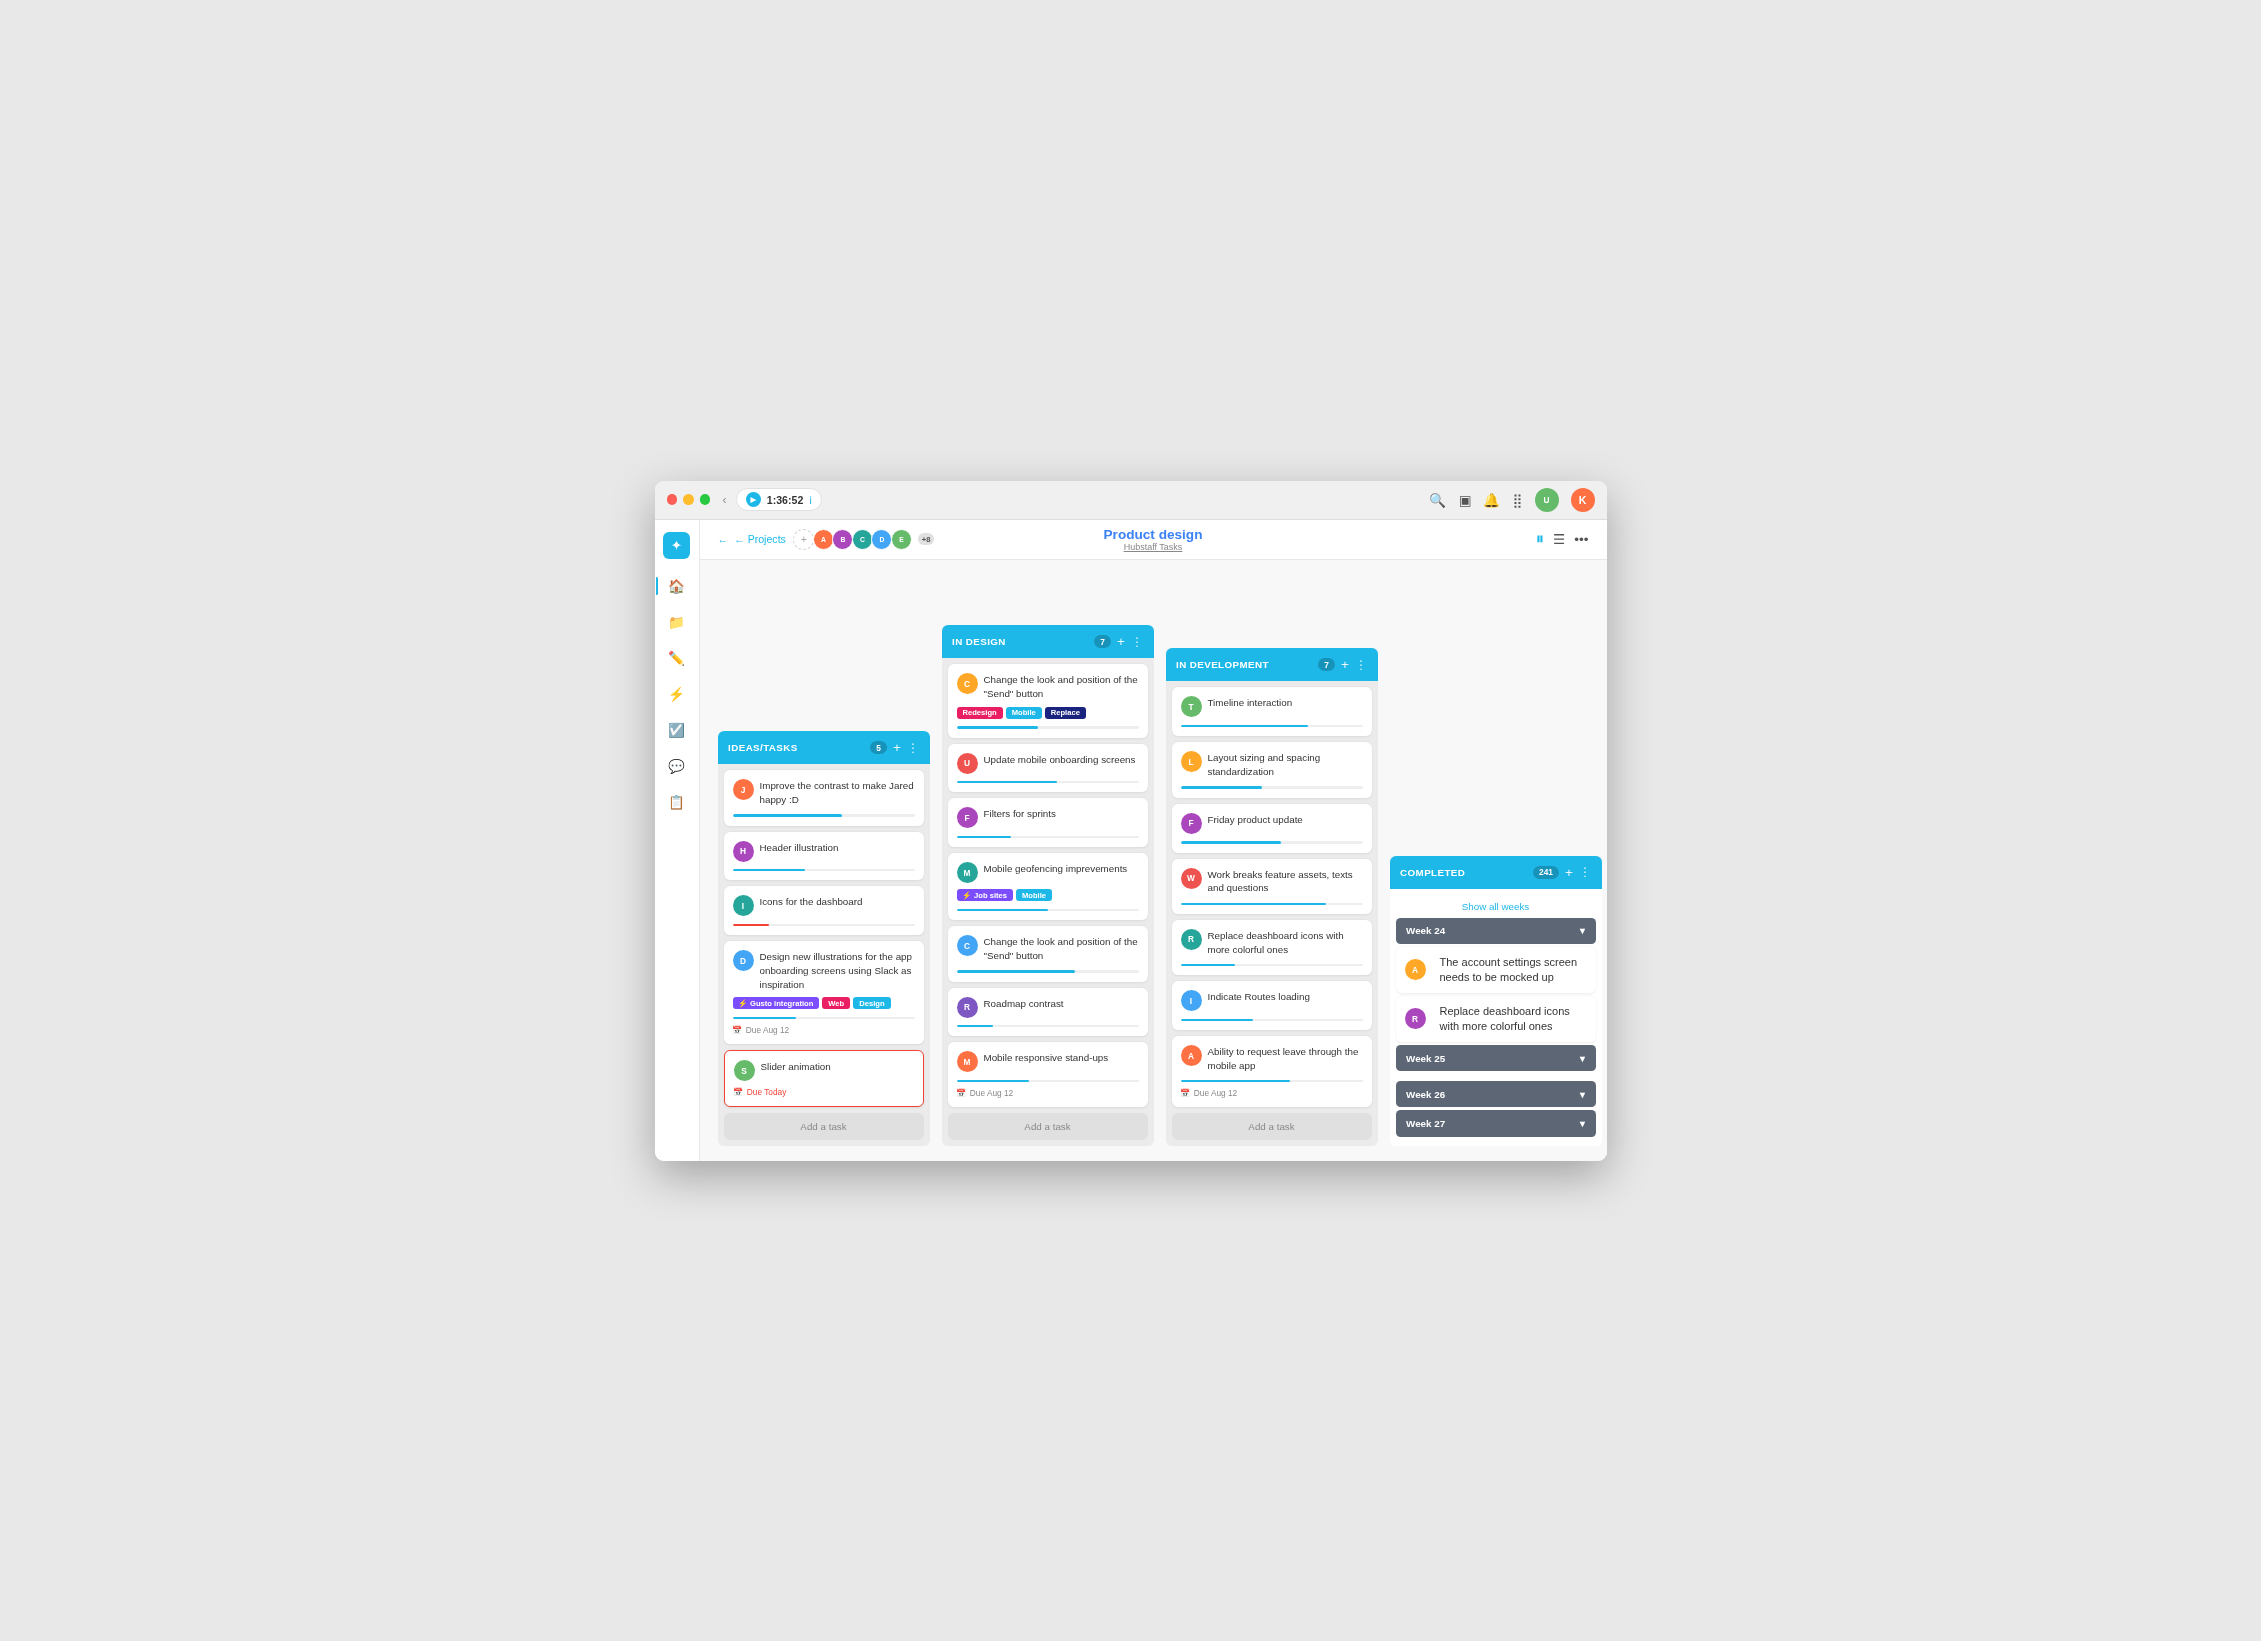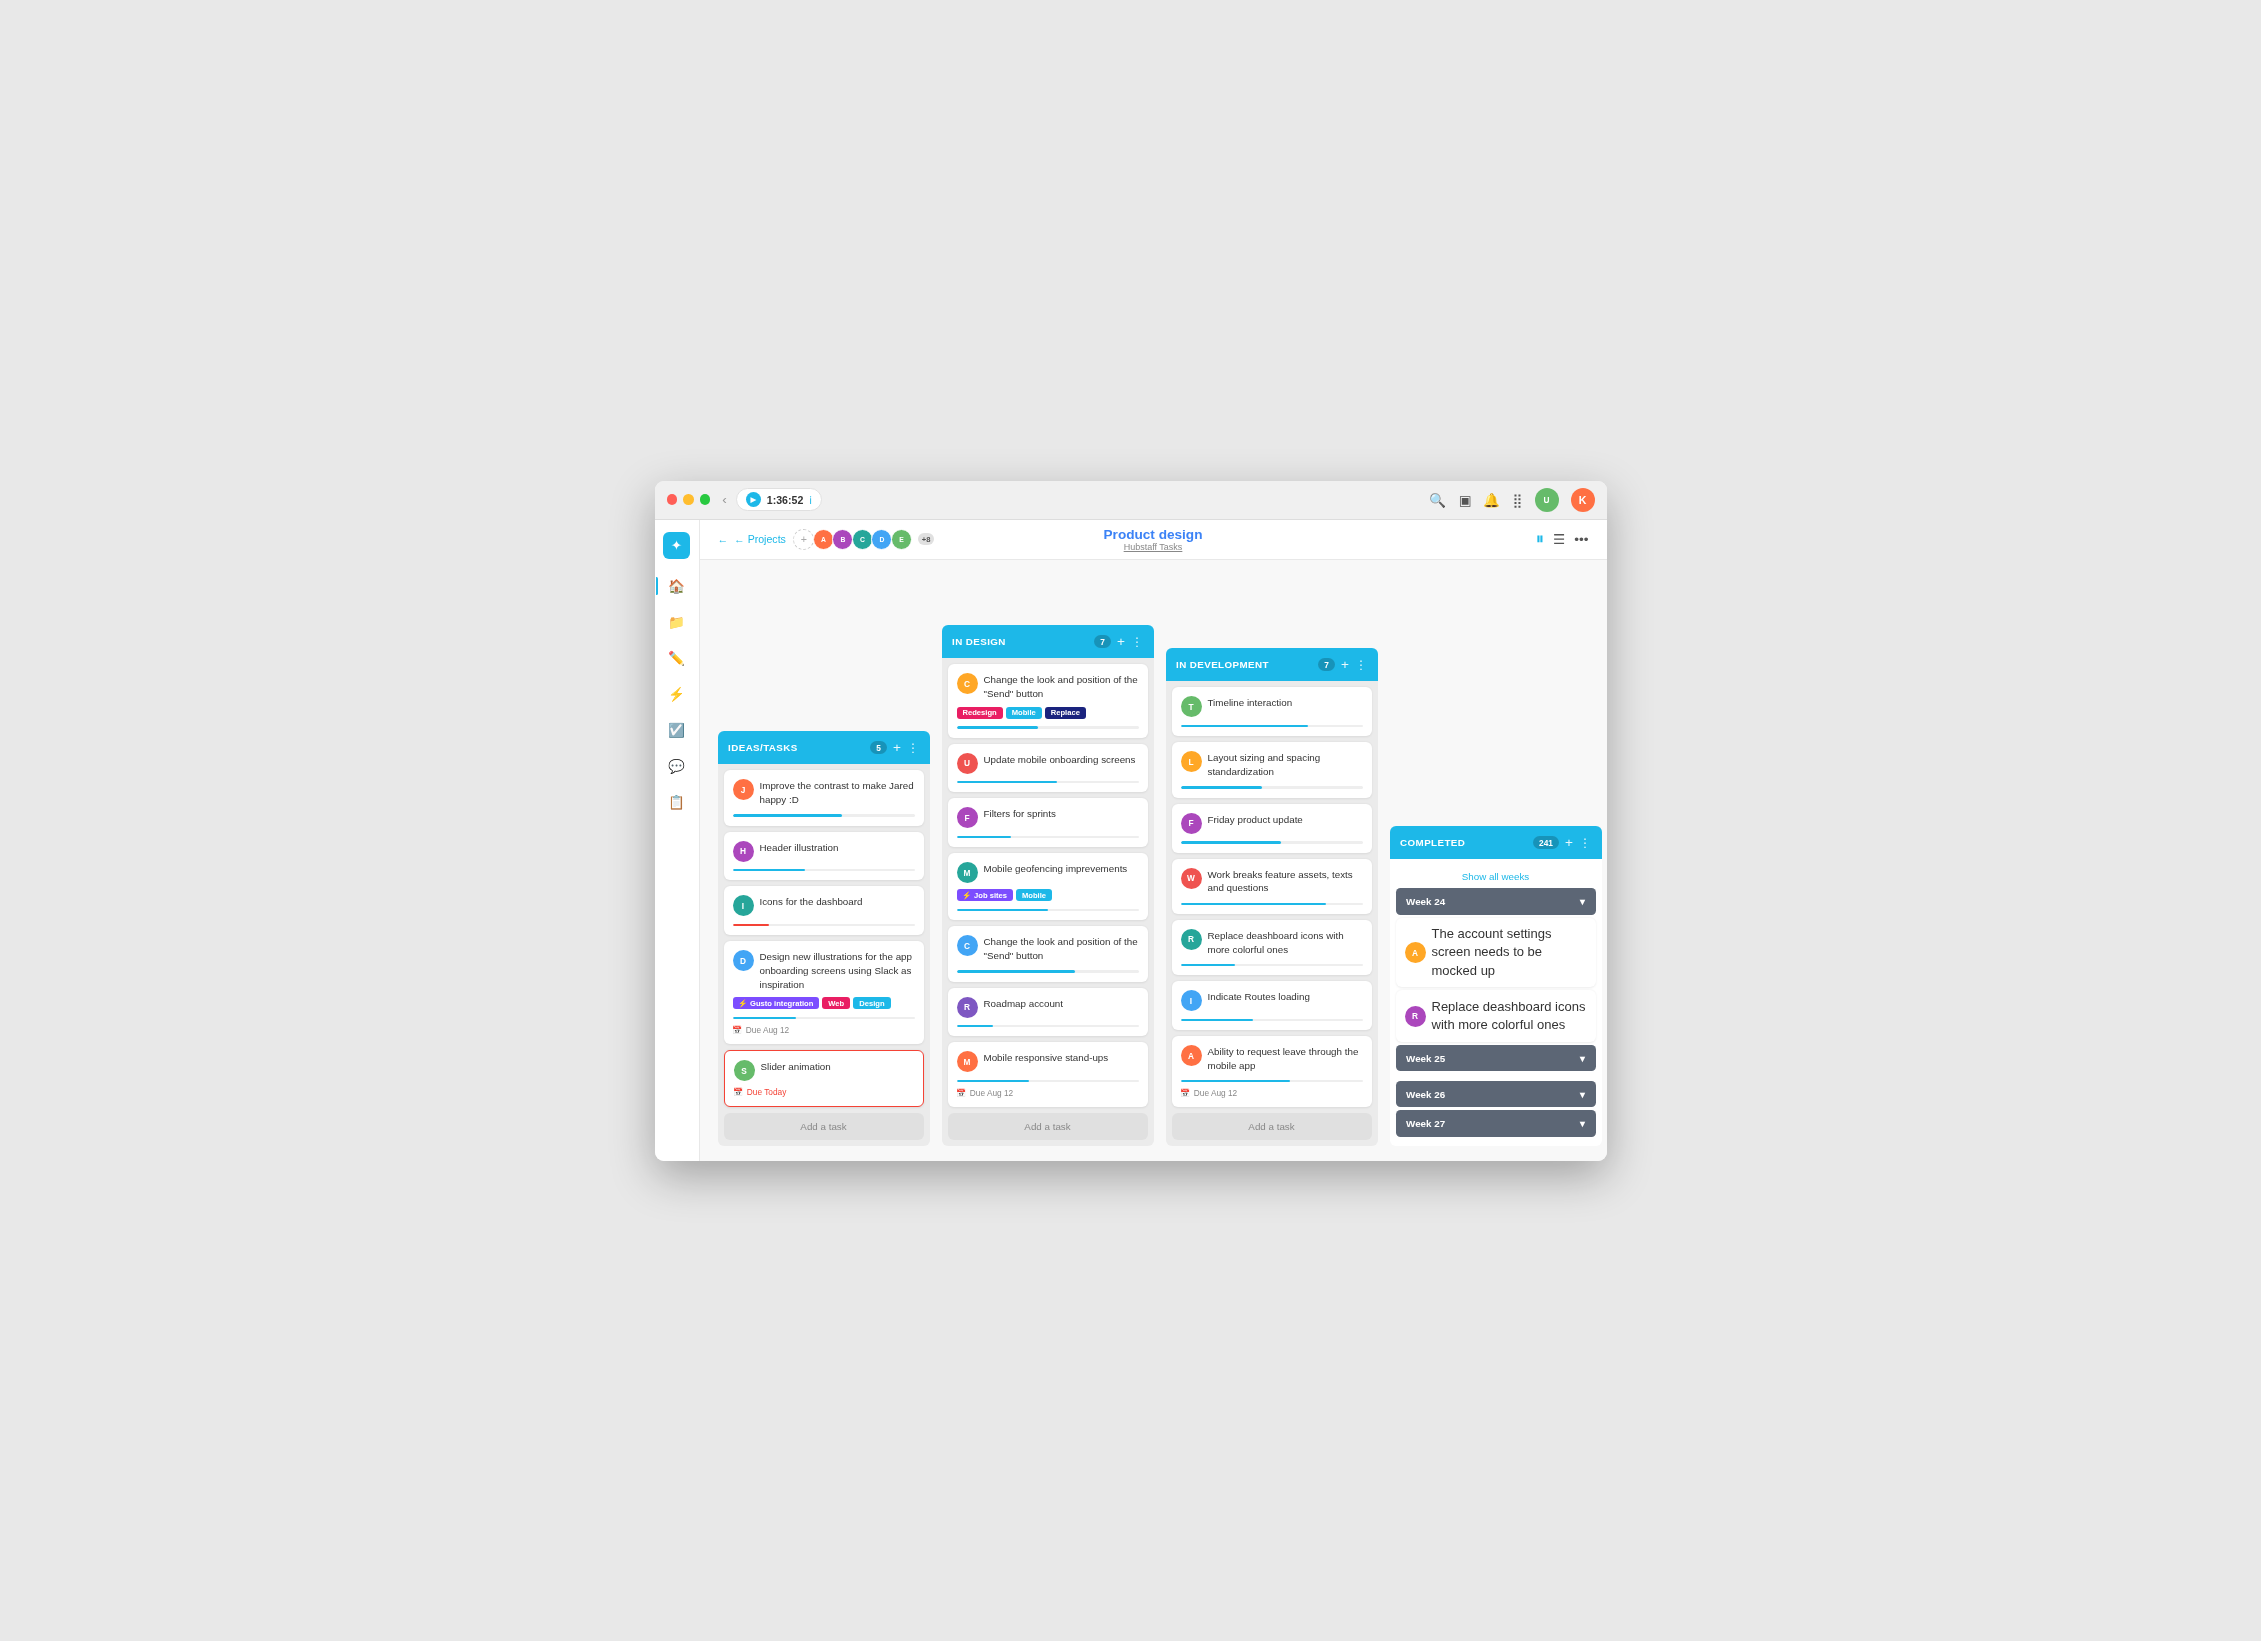--- a/index.html
+++ b/index.html
@@ -432,23 +432,24 @@
       padding: 7.6px 9px;
       margin-bottom: 3px;
       box-shadow: 0 0.8px 2.3px rgba(0,0,0,0.08);
     }
     .completed-task-header {
       display: flex;
       align-items: center;
       gap: 6px;
     }
     .completed-task-title {
-      font-size: 13px;
+      font-size: 11px;
       color: #333;
       line-height: 1.4;
+      margin-left: 8px;
     }
 
     
     .av1 { background: #ff7043; }
     .av2 { background: #ab47bc; }
     .av3 { background: #26a69a; }
     .av4 { background: #42a5f5; }
     .av5 { background: #66bb6a; }
     .av6 { background: #ffa726; }
     .av7 { background: #ef5350; }
@@ -705,21 +706,21 @@
               <div class="task-progress">
                 <div class="task-progress-bar" style="width:65%"></div>
               </div>
             </div>
 
             <div class="task-card">
               <div class="task-header">
                 <div class="task-avatar av8">
                     <div class="avatar-img">R</div>
                   </div>
-                <span class="task-title">Roadmap account</span>
+                <span class="task-title">Roadmap contrast</span>
               </div>
               <div class="task-progress">
                 <div class="task-progress-bar" style="width:20%"></div>
               </div>
             </div>
 
             <div class="task-card">
               <div class="task-header">
                 <div class="task-avatar av1">
                     <div class="avatar-img">M</div>

